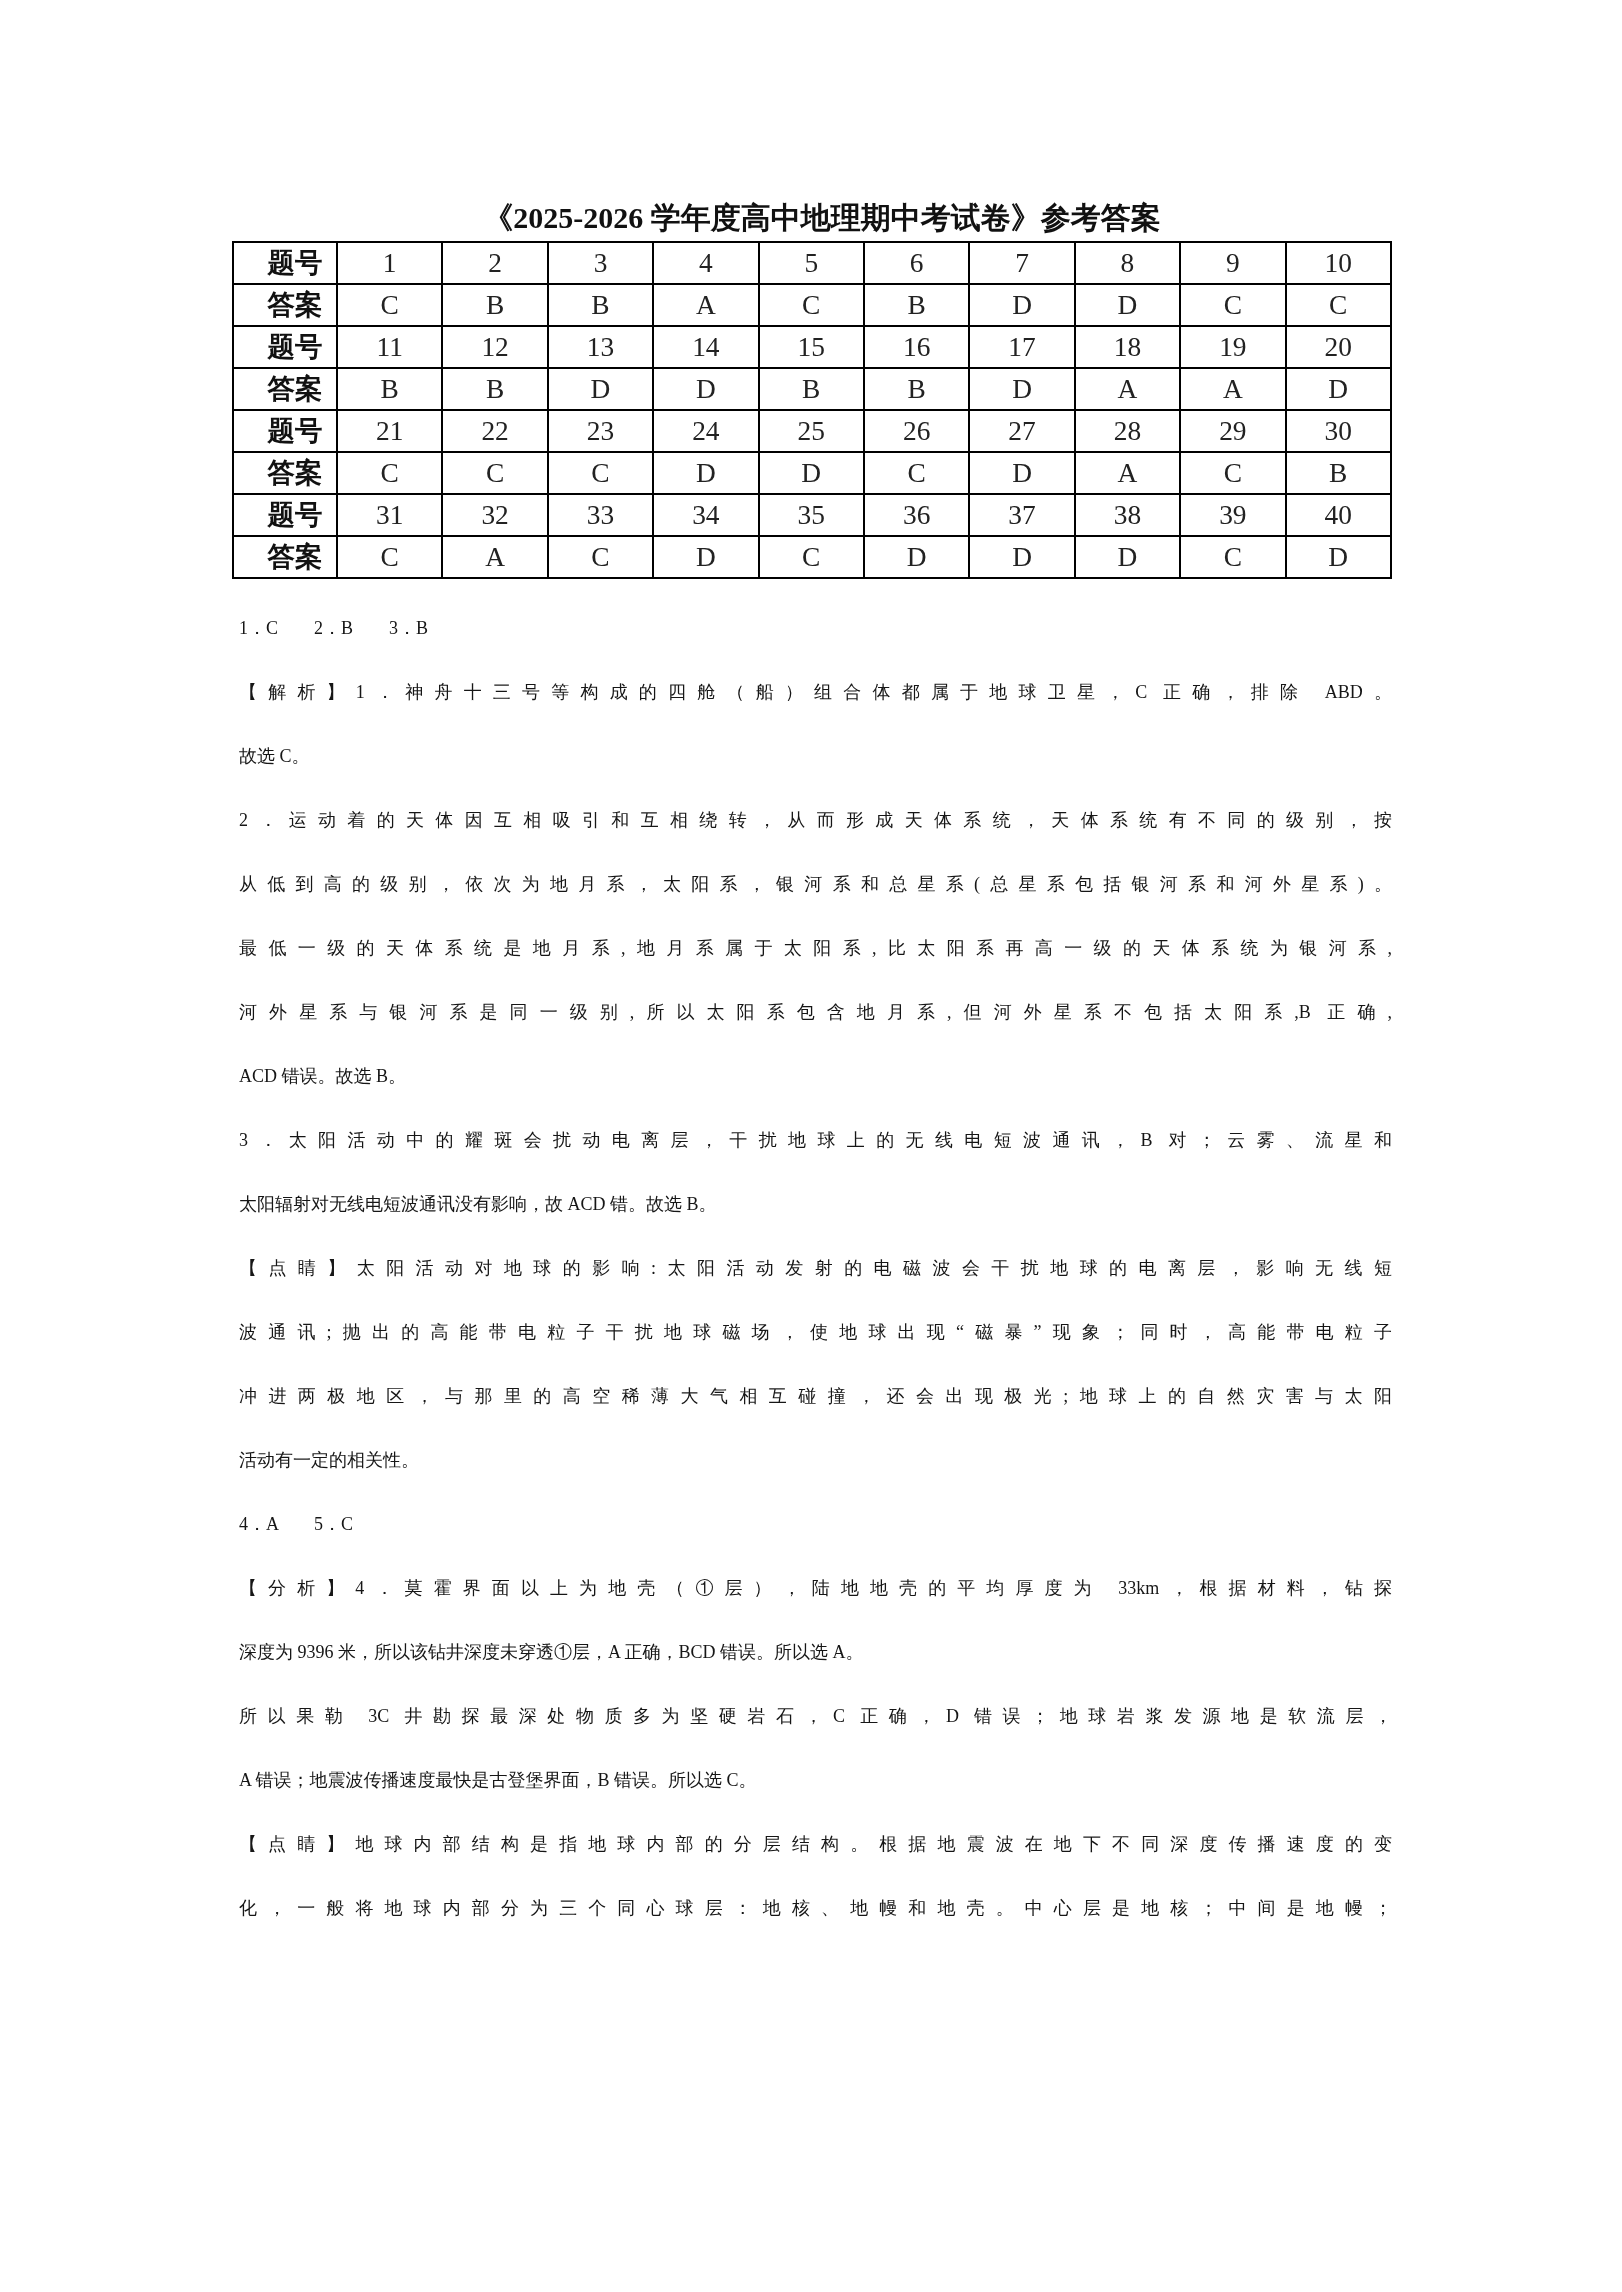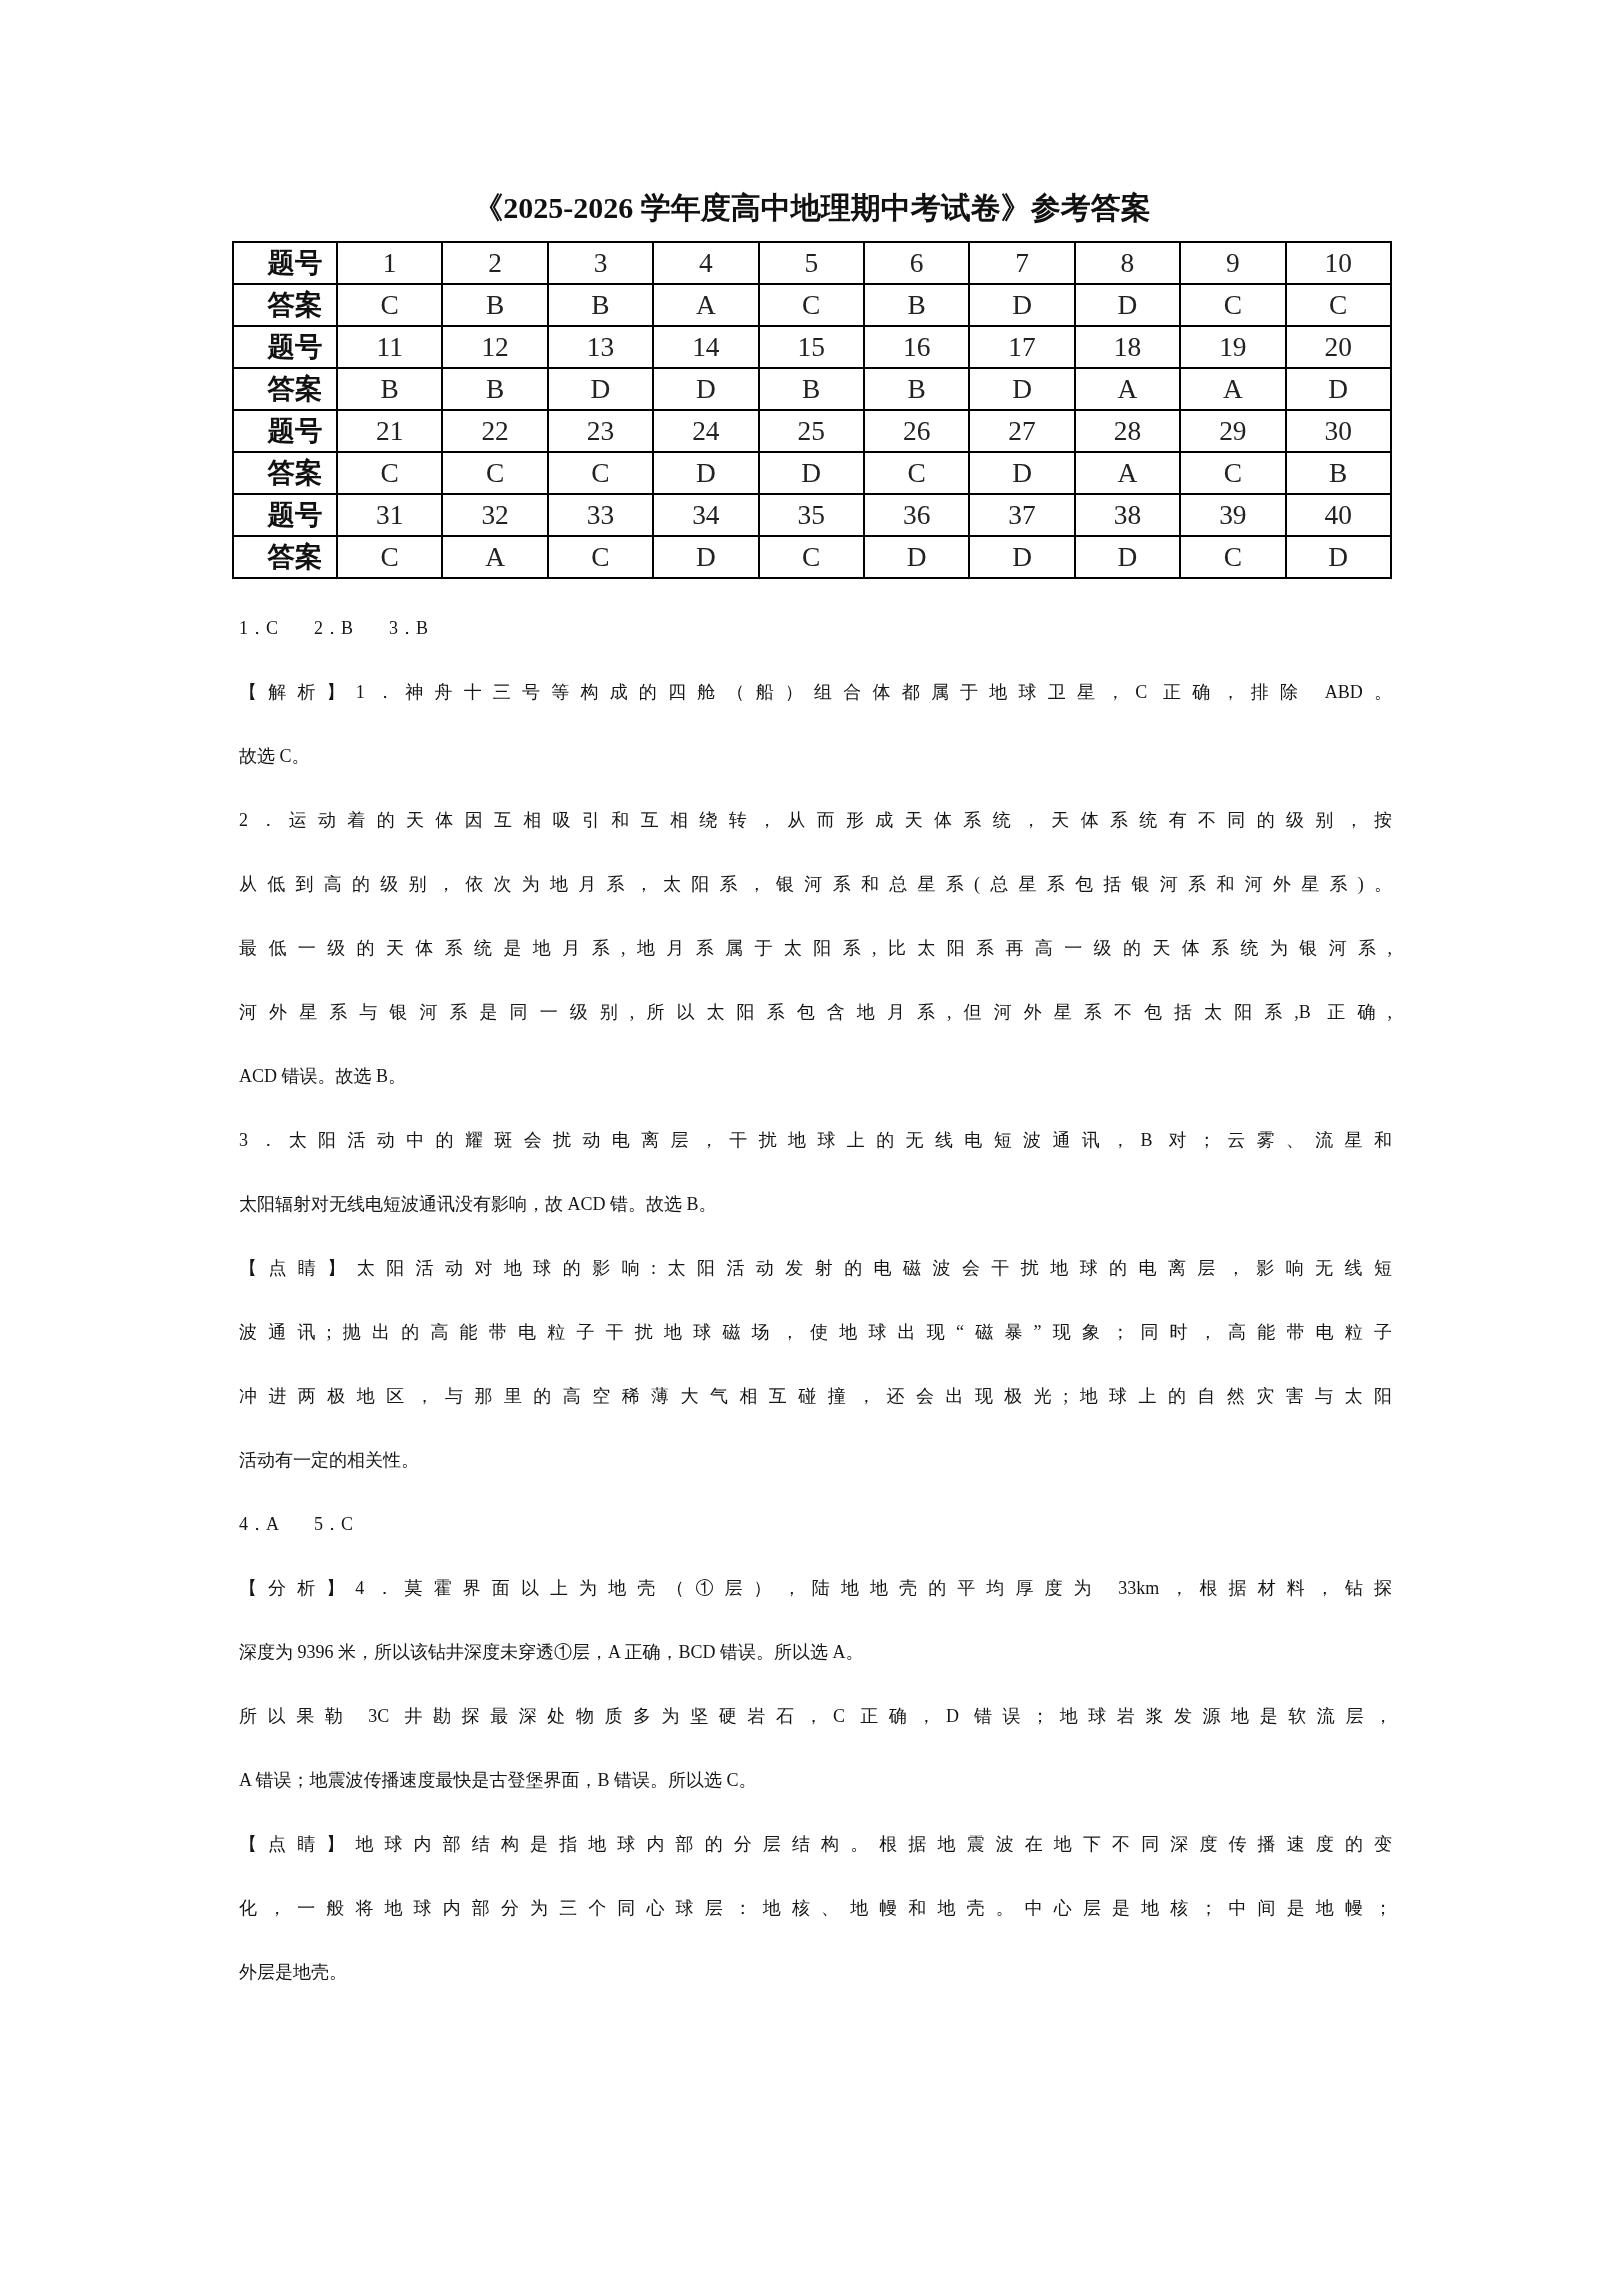--- a/index.html
+++ b/index.html
@@ -14,21 +14,21 @@
     background: #ffffff;
     color: #141414;
     font-family: "Liberation Serif", "DejaVu Serif", serif;
     overflow: hidden;
   }
   .title {
     position: absolute;
     top: 188px;
     left: 232px;
     width: 1160px;
-    margin: 0;
+    margin: 10px;
     text-align: center;
     font-size: 30px;
     font-weight: bold;
     color: #111111;
     white-space: pre;
   }
   table.answer-table {
     position: absolute;
     top: 241px;
     left: 232px;
@@ -215,17 +215,16 @@
       <div class="line fill">波通讯;抛出的高能带电粒子干扰地球磁场，使地球出现“磁暴”现象；同时，高能带电粒子</div>
       <div class="line fill">冲进两极地区，与那里的高空稀薄大气相互碰撞，还会出现极光;地球上的自然灾害与太阳</div>
       <div class="line">活动有一定的相关性。</div>
       <div class="line">4．A　　5．C</div>
       <div class="line fill">【分析】4．莫霍界面以上为地壳（①层），陆地地壳的平均厚度为 33km，根据材料，钻探</div>
       <div class="line">深度为 9396 米，所以该钻井深度未穿透①层，A 正确，BCD 错误。所以选 A。</div>
       <div class="line fill">所以果勒 3C 井勘探最深处物质多为坚硬岩石，C 正确，D 错误；地球岩浆发源地是软流层，</div>
       <div class="line">A 错误；地震波传播速度最快是古登堡界面，B 错误。所以选 C。</div>
       <div class="line fill">【点睛】地球内部结构是指地球内部的分层结构。根据地震波在地下不同深度传播速度的变</div>
       <div class="line fill">化，一般将地球内部分为三个同心球层：地核、地幔和地壳。中心层是地核；中间是地幔；</div>
-      <div class="line">外层是地壳。</div>
     </div>
 
 </div>
 
 
 </body></html>

